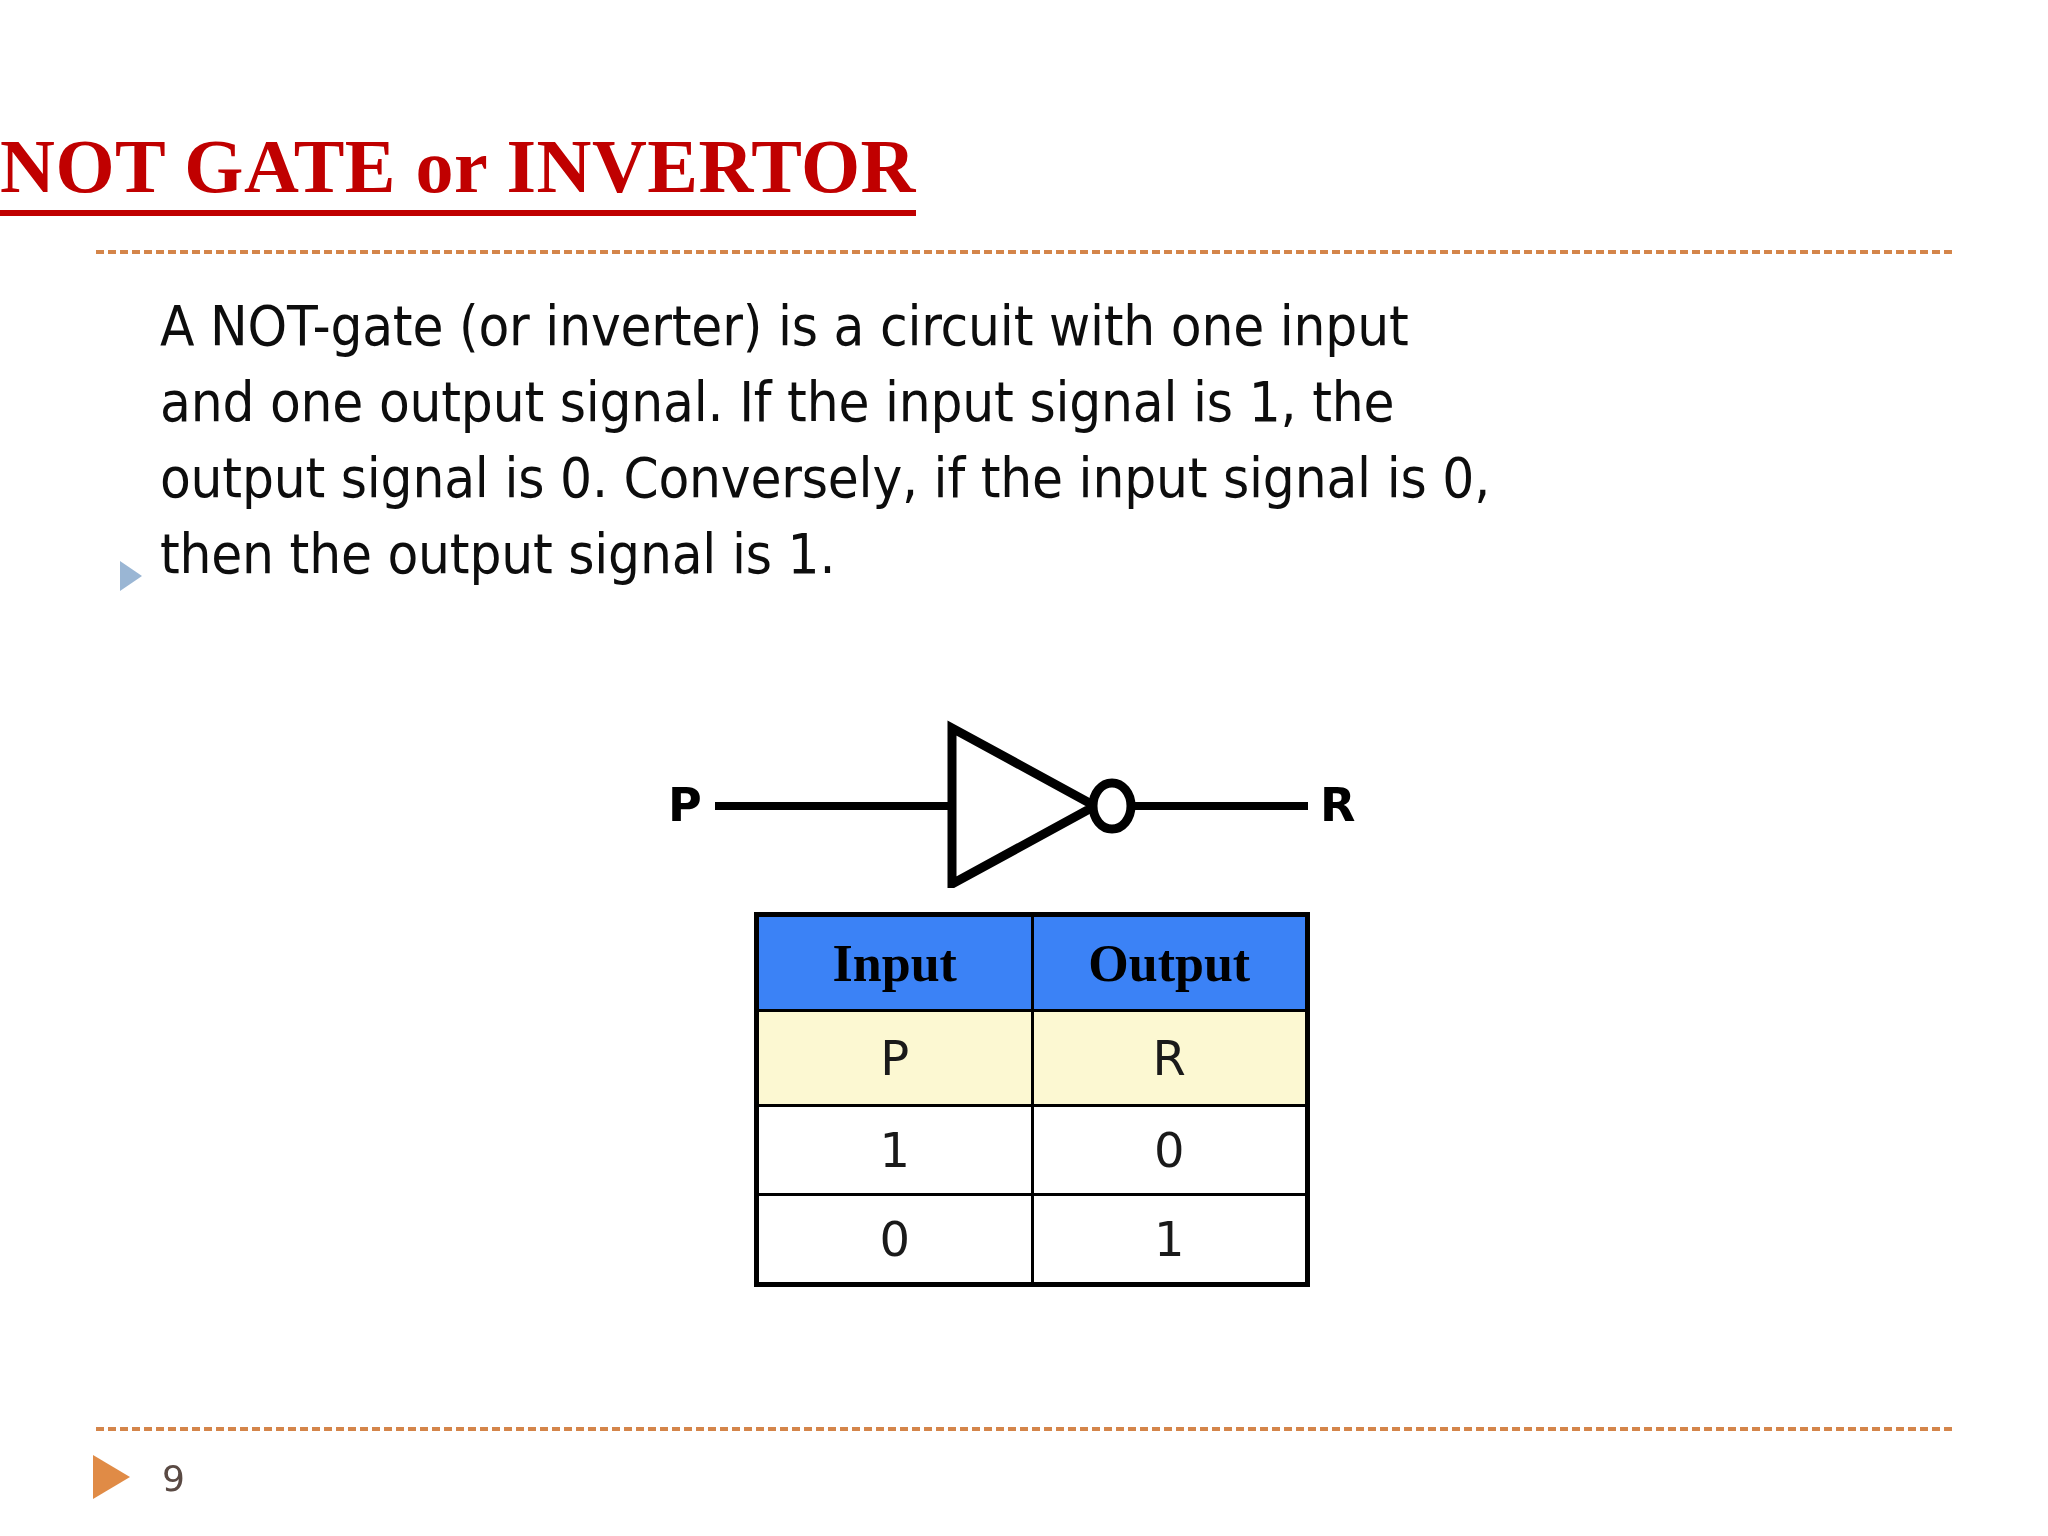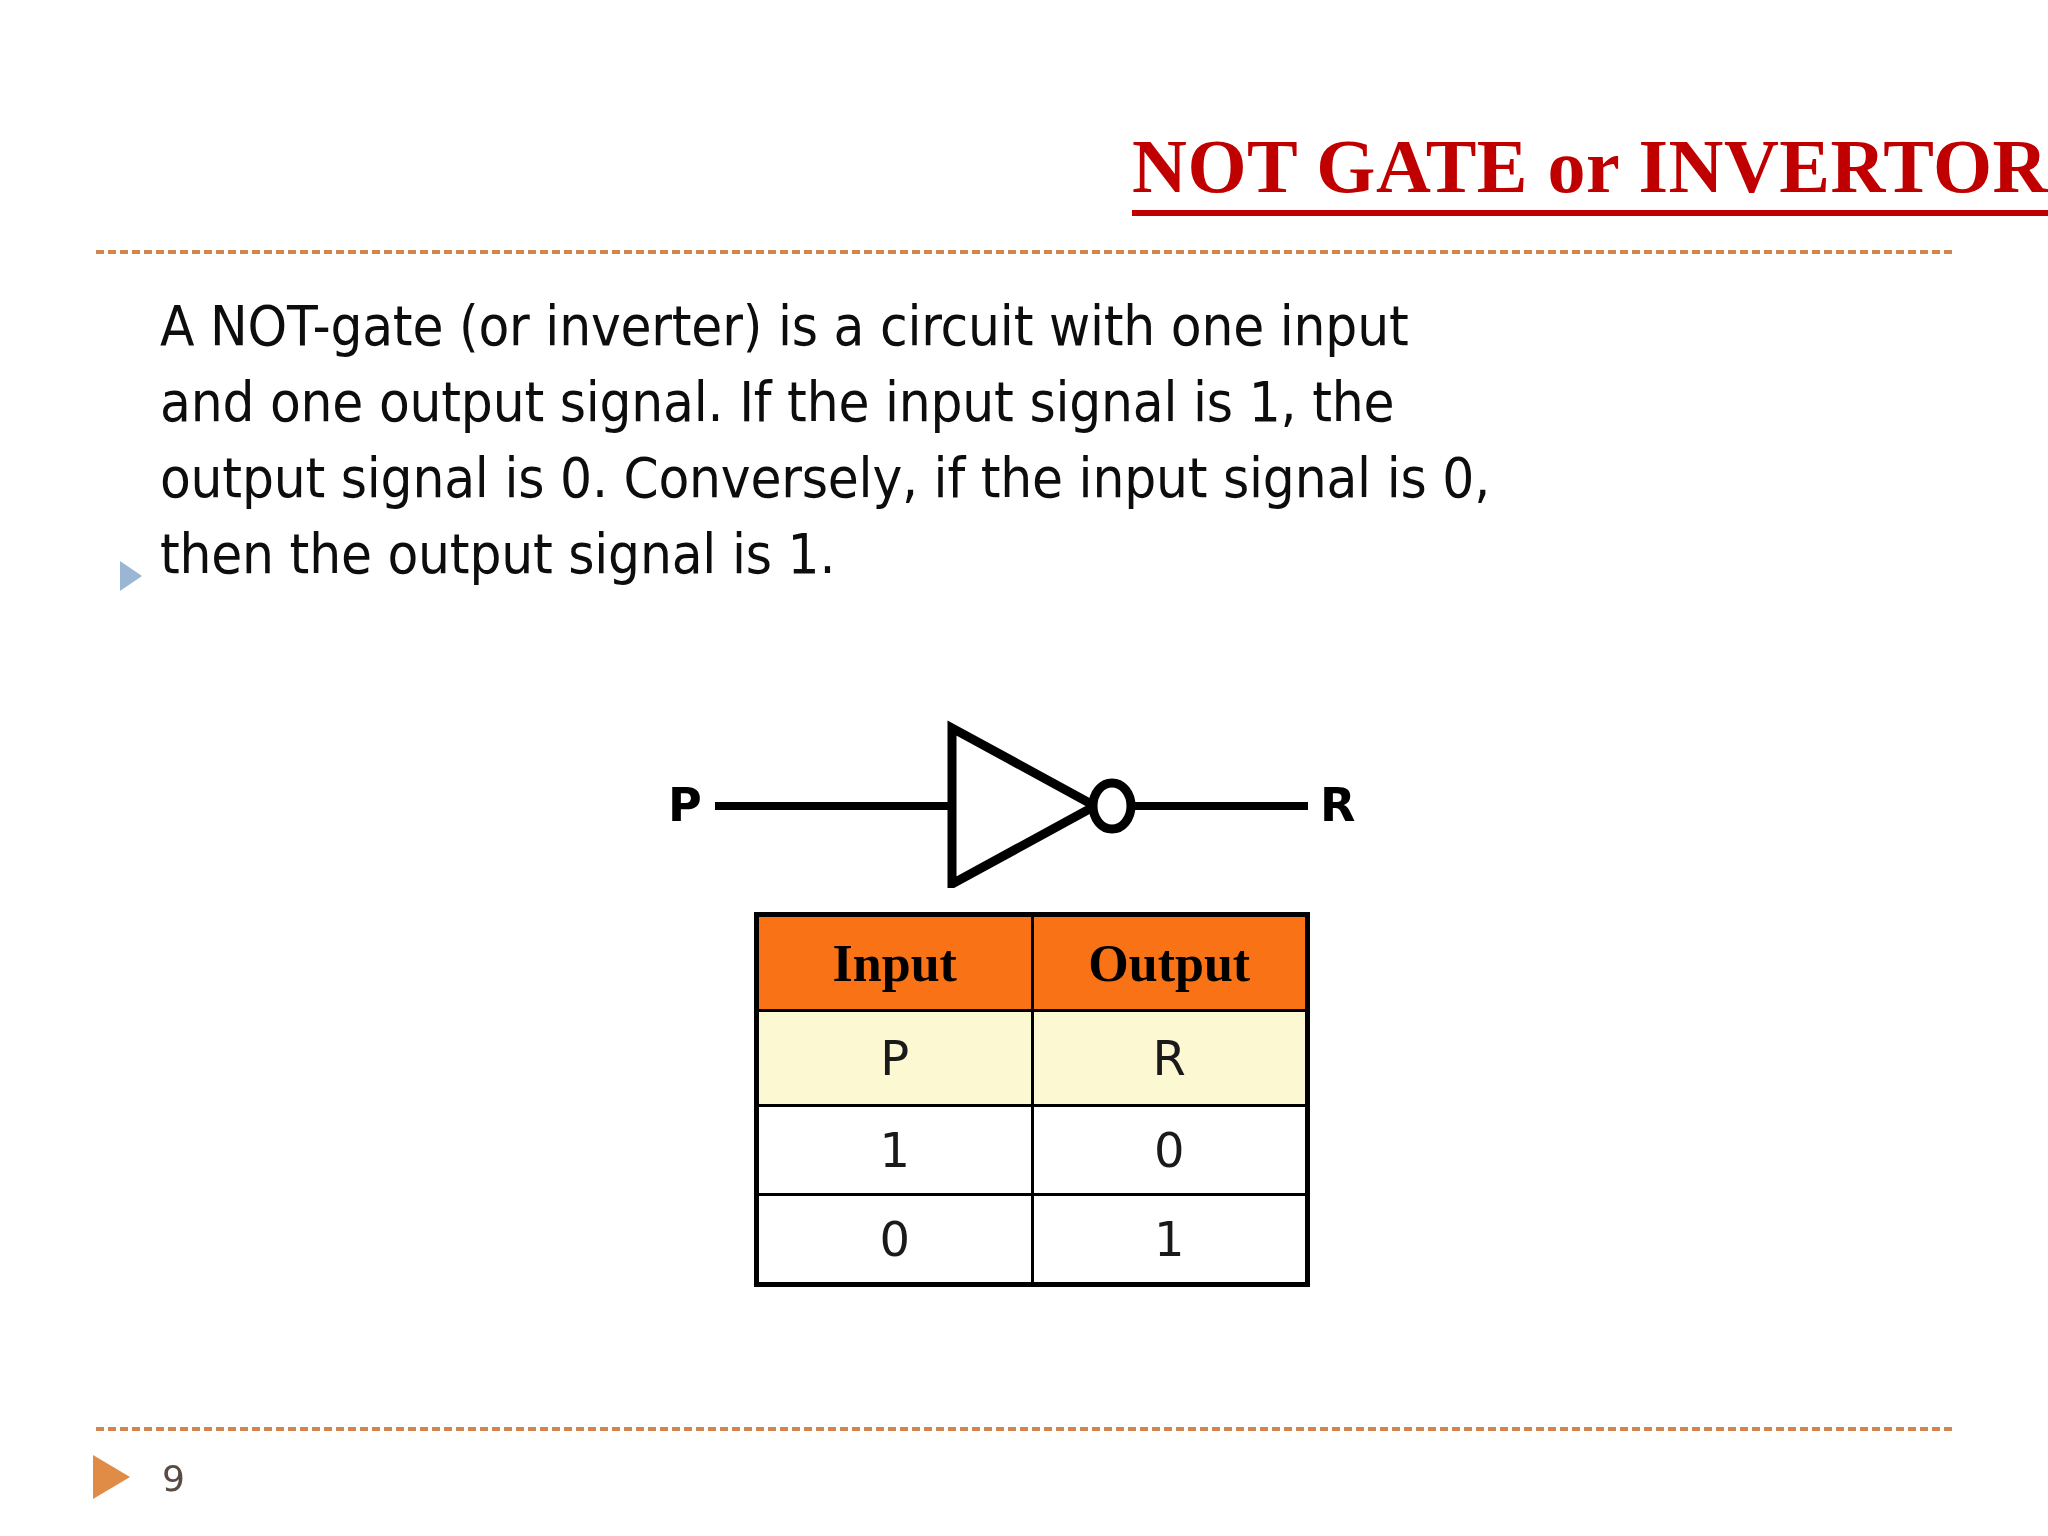--- a/index.html
+++ b/index.html
@@ -21,21 +21,21 @@
     inset: 0;
     background: #ffffff;
   }
 
   
   .title-block {
     position: absolute;
     left: 0;
     top: 128px;
     width: 2048px;
-    text-align: right;
+    text-align: left;
   }
   .slide-title {
     display: inline-block;
     font-family: "Liberation Serif", "DejaVu Serif", serif;
     font-weight: bold;
     font-size: 76px;
     line-height: 1.0;
     color: #c00000;
     letter-spacing: 0.5px;
     border-bottom: 6px solid #c00000;
@@ -113,21 +113,21 @@
     table-layout: fixed;
     border: 5px solid #000000;
   }
   table.truth-table td {
     border: 3px solid #000000;
     text-align: center;
     vertical-align: middle;
     padding: 0;
   }
   tr.head-row td {
-    background: #f97316;
+    background: #3b82f6;
     height: 92px;
     font-family: "Liberation Serif", "DejaVu Serif", serif;
     font-weight: bold;
     font-size: 52px;
     color: #000000;
   }
   tr.var-row td {
     background: #fcf8d2;
     height: 92px;
     font-family: "DejaVu Sans", "Liberation Sans", sans-serif;

